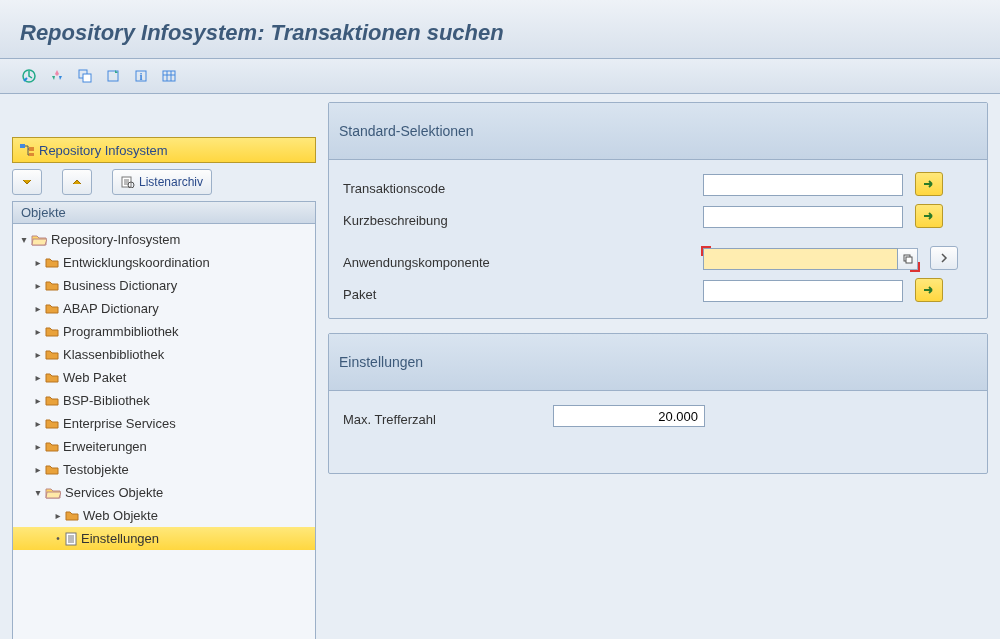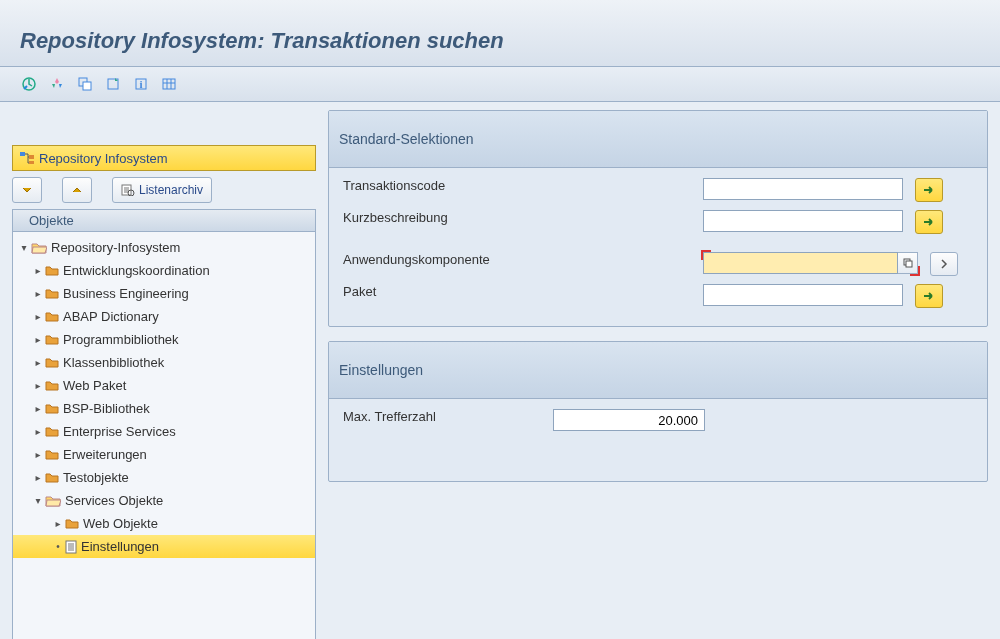--- a/index.html
+++ b/index.html
@@ -9,21 +9,21 @@
     font-size: 13px;
     background: #e8eef5;
     color: #333;
     width: 1000px;
     height: 639px;
     overflow: hidden;
   }
   .title-bar {
     background: linear-gradient(#eef2f7, #d8e1ec);
     border-bottom: 1px solid #9cb0c8;
-    padding: 28px 20px 12px 20px;
+    padding: 20px 20px 12px 20px;
   }
   .title-text {
     font-size: 22px;
     font-weight: bold;
     font-style: italic;
     color: #3d5a7a;
   }
   .toolbar {
     background: linear-gradient(#e8eef5, #d8e1ec);
     border-bottom: 1px solid #9cb0c8;
@@ -95,21 +95,21 @@
     border-bottom: 1px solid #9cb0c8;
     padding: 20px 10px;
     color: #3d5a7a;
     font-size: 14px;
   }
   .group-body {
     padding: 10px 14px;
   }
   .row {
     display: flex;
-    align-items: flex-start;
+    align-items: flex-end;
     margin-bottom: 6px;
     height: 26px;
   }
   .lbl { width: 250px; color: #333; }
   .inp {
     width: 200px;
     height: 22px;
     border: 1px solid #8ea4bd;
     background: #fff;
     padding: 0 4px;
@@ -157,21 +157,21 @@
     border: 1px solid #8ea4bd;
     background: #fff;
     padding: 0 6px;
     text-align: right;
     font: inherit;
   }
   
   .tree-header {
     background: linear-gradient(#e5ebf2, #ccd8e6);
     border: 1px solid #9cb0c8;
-    padding: 3px 16px;
+    padding: 3px 8px;
     color: #3d5a7a;
   }
   .tree {
     border-left: 1px solid #9cb0c8;
     border-right: 1px solid #9cb0c8;
     border-bottom: 1px solid #9cb0c8;
     background: #f3f6fa;
     padding: 4px 0;
     height: 420px;
     overflow: hidden;
@@ -295,21 +295,21 @@
           </span>
           <span>Entwicklungskoordination</span>
         </div>
       <div class="node ind1">
           <span class="exp">▸</span>
           <span class="folder-icon">
             <svg width="14" height="11">
               <path d="M1 2 H5 L7 4 H13 V10 H1Z" fill="#e9a23b" stroke="#b87420"></path>
             </svg>
           </span>
-          <span>Business Engineering</span>
+          <span>Business Dictionary</span>
         </div>
       <div class="node ind1">
           <span class="exp">▸</span>
           <span class="folder-icon">
             <svg width="14" height="11">
               <path d="M1 2 H5 L7 4 H13 V10 H1Z" fill="#e9a23b" stroke="#b87420"></path>
             </svg>
           </span>
           <span>ABAP Dictionary</span>
         </div>

